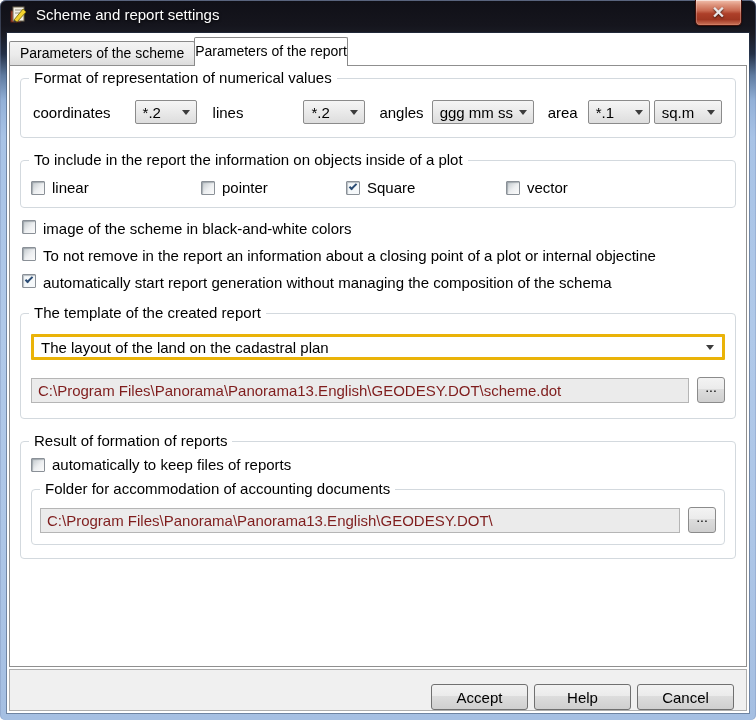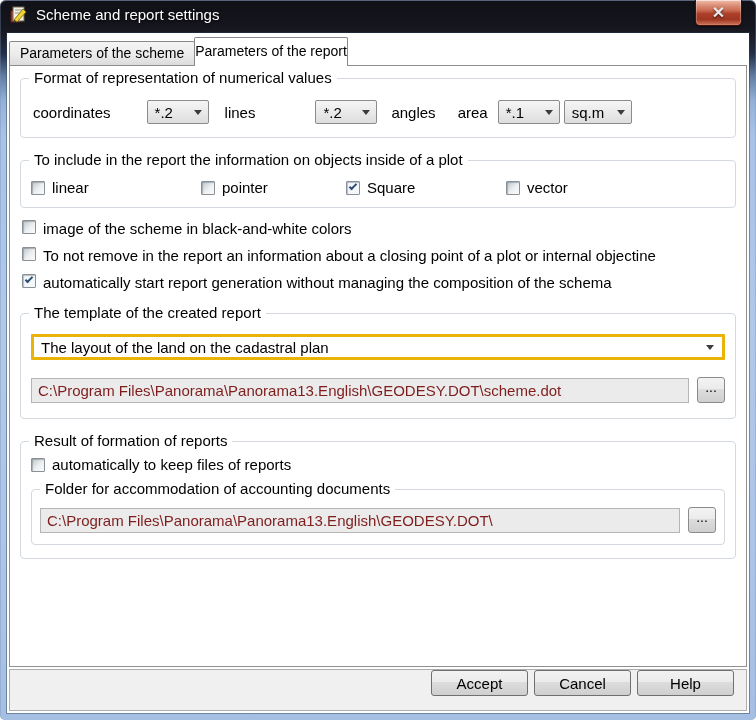--- a/index.html
+++ b/index.html
@@ -50,21 +50,21 @@
   
   .page{flex:1 1 auto;margin:0 2px;border:1px solid #8f8f8f;background:#ffffff;padding:0 10px;position:relative;overflow:hidden;}
 
   
   .group{position:relative;border:1px solid #d3d9de;border-radius:4px;}
   .group-title{position:absolute;top:-10px;left:8px;background:#ffffff;padding:0 5px;font-size:15px;color:#000;white-space:nowrap;}
 
   .g-format{margin-top:12px;padding:21px 10px 13px 12px;}
   .fmt-row{display:flex;align-items:center;}
   .fmt-label{font-size:15px;white-space:nowrap;}
-  .lbl-coordinates{margin-right:36px;}
+  .lbl-coordinates{margin-right:24px;}
   .lbl-lines{margin-left:16px;margin-right:60px;}
   .lbl-angles{margin-left:14px;margin-right:8px;}
   .lbl-area{margin-left:14px;margin-right:10px;}
 
   .combo{
     position:relative;height:24px;display:flex;align-items:center;
     padding:0 20px 0 7px;font-size:15px;
     background:linear-gradient(180deg,#f5f5f5 0%,#ebebeb 45%,#dddddd 100%);
     border:1px solid #8b8b8b;border-radius:2px;cursor:default;white-space:nowrap;
   }
@@ -115,21 +115,21 @@
     font-size:14px;line-height:1;display:flex;align-items:center;justify-content:center;cursor:default;padding:0 0 6px 0;
   }
 
   
   .g-result{margin-top:22px;padding:14px 10px 13px 10px;}
   .g-folder{margin-top:16px;padding:17px 8px 11px 8px;}
 
   
   .footer{
     flex:0 0 auto;height:42px;margin:2px;border:1px solid #aeaeae;background:#f0f0f0;
-    display:flex;align-items:flex-start;justify-content:flex-end;padding-right:12px;
+    display:flex;align-items:flex-end;justify-content:flex-end;padding-right:12px;
   }
   .btn{
     width:97px;height:26px;margin-left:6px;border:1px solid #707070;border-radius:3px;
     background:linear-gradient(180deg,#f2f2f2 0%,#ebebeb 45%,#dddddd 46%,#cfcfcf 100%);
     font-size:15px;color:#000;display:flex;align-items:center;justify-content:center;cursor:default;
   }
 </style>
 </head>
 <body>
 
@@ -168,20 +168,24 @@
           <div class="combo combo-w62">
             <span>*.2</span>
             <span class="arrow"></span>
           </div>
           <span class="fmt-label lbl-lines">lines</span>
           <div class="combo combo-w62">
             <span>*.2</span>
             <span class="arrow"></span>
           </div>
           <span class="fmt-label lbl-angles">angles</span>
+          <div class="combo combo-w100">
+            <span>ggg mm ss</span>
+            <span class="arrow"></span>
+          </div>
           <span class="fmt-label lbl-area">area</span>
           <div class="combo combo-w62">
             <span>*.1</span>
             <span class="arrow"></span>
           </div>
           <div class="combo combo-w68">
             <span>sq.m</span>
             <span class="arrow"></span>
           </div>
         </div>
@@ -252,18 +256,18 @@
             <div class="path-field">C:\Program Files\Panorama\Panorama13.English\GEODESY.DOT\</div>
             <button class="browse-btn">...</button>
           </div>
         </div>
       </div>
 
     </div>
 
     <div class="footer">
       <button class="btn">Accept</button>
+      <button class="btn">Help</button>
       <button class="btn">Cancel</button>
-      <button class="btn">Help</button>
     </div>
 
   </div>
 </div>
 
 </body></html>

